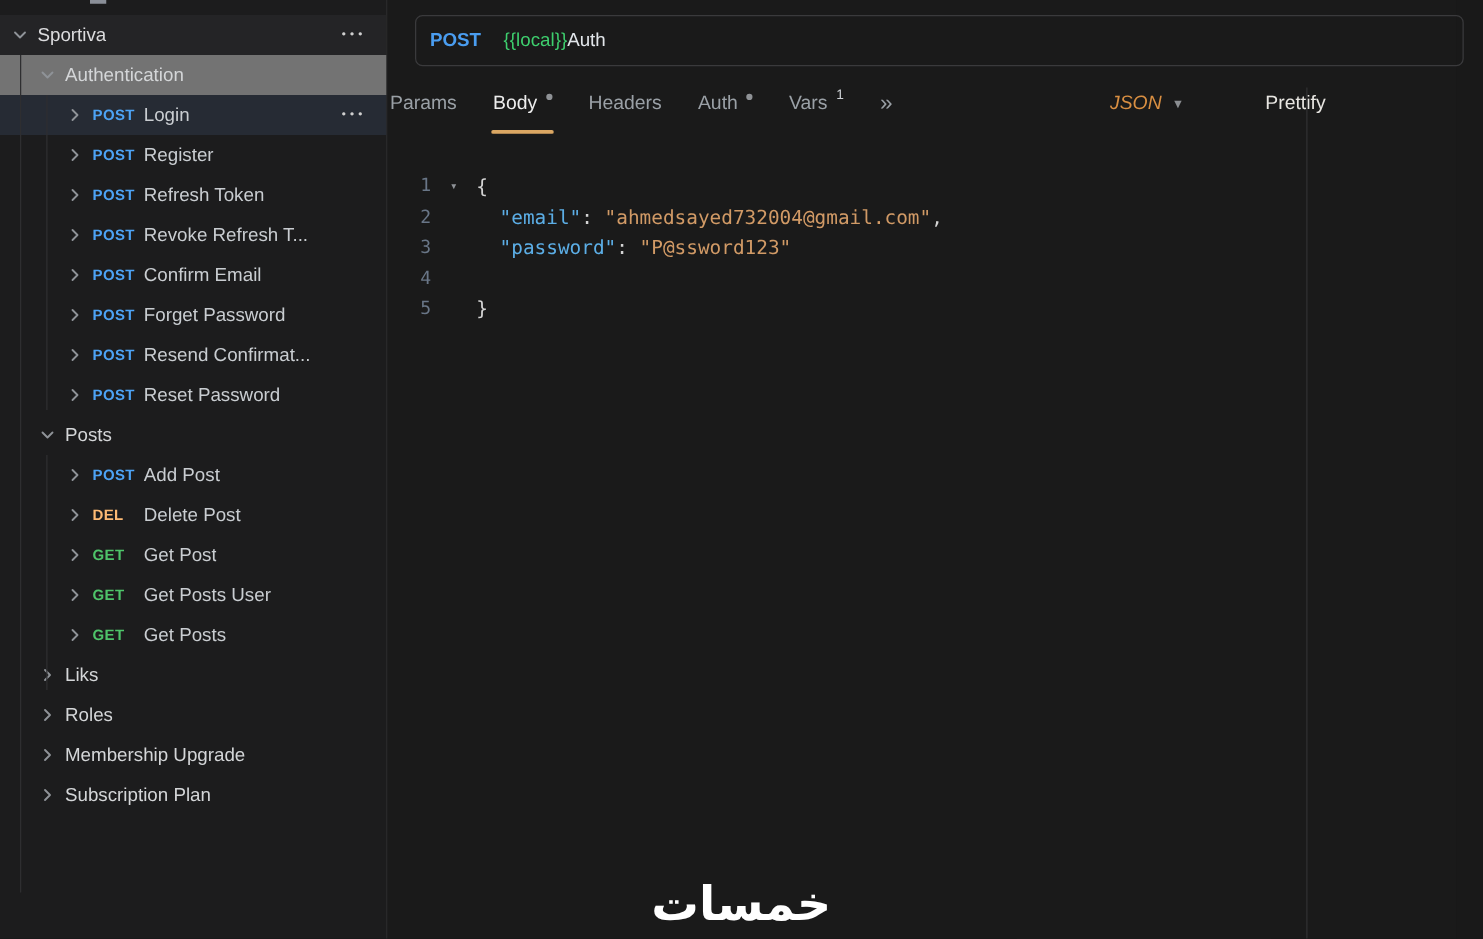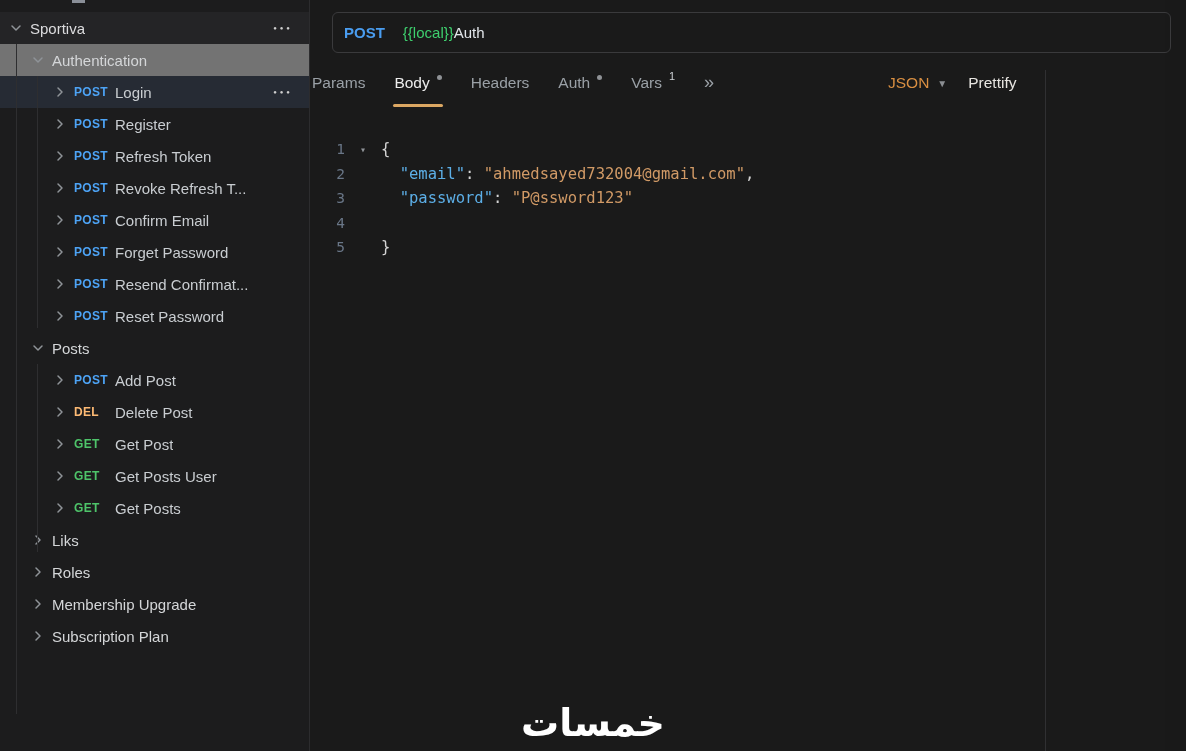--- a/index.html
+++ b/index.html
@@ -57,23 +57,23 @@
   .tab { display:flex; align-items:flex-start; gap:7px; cursor:pointer; position:relative; padding-bottom:2px; }
   .tab .dot { width:5px; height:5px; border-radius:50%; background:#8f9296; margin-top:1px; }
   .tab .sup { font-size:11px; color:#ccd0d4; transform:translateY(-4px); }
   .tab.active { color:#ededed; }
   .tab.active::after { content:""; position:absolute; left:-1px; right:-1px; bottom:-13px;
                        height:3px; background:#dba763; border-radius:2px; }
   .overflow { font-size:18px; color:#9aa0a6; cursor:pointer; line-height:1; margin-top:-1px; }
 
   .fmt { position:absolute; left:578px; top:74px; display:flex; align-items:center;
          gap:21px; font-size:15.5px; }
-  .json-dd { color:#d98f42; display:flex; align-items:center; gap:8px; cursor:pointer; font-weight:500; }
+  .json-dd { color:#d98f42; display:flex; align-items:center; gap:8px; cursor:pointer; font-weight:500;font-style:italic; }
   .tri { color:#8b8e92; font-size:10px; }
-  .prettify { color:#e8e6e2; cursor:pointer; }
+  .prettify { color:#e8e6e2; cursor:pointer;margin-left:44px; }
 
   .editor { position:absolute; left:19px; top:137px; right:460px;
             font-family:"DejaVu Sans Mono", monospace; font-size:15.5px; cursor:text; }
   .line { display:flex; align-items:center; height:24.5px; }
   .ln { width:16px; text-align:right; color:#697687; font-size:14.5px; flex:none;
         font-family:"DejaVu Sans Mono", monospace; }
   .fold { width:36px; text-align:center; color:#8f9398; font-size:10px; flex:none; cursor:pointer; }
   .code { white-space:pre; }
   .tk-key { color:#5caee6; }
   .tk-string { color:#d19a66; }

